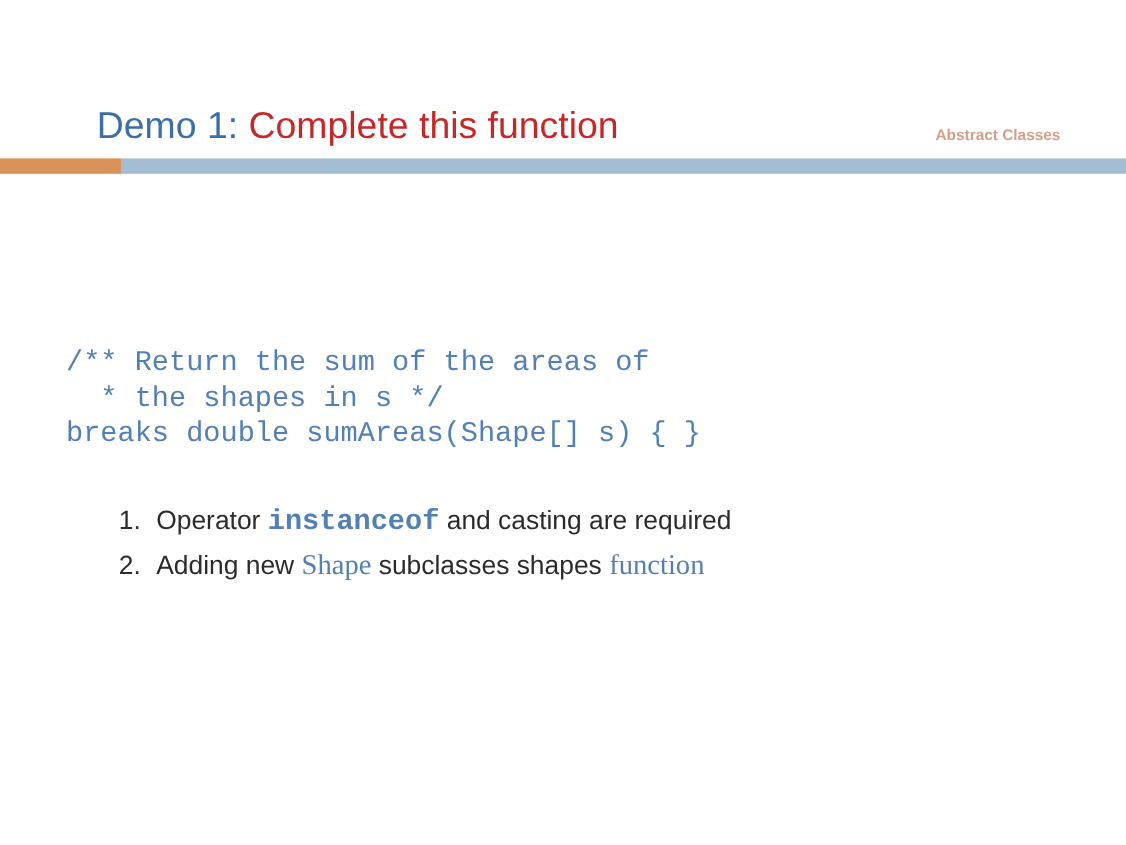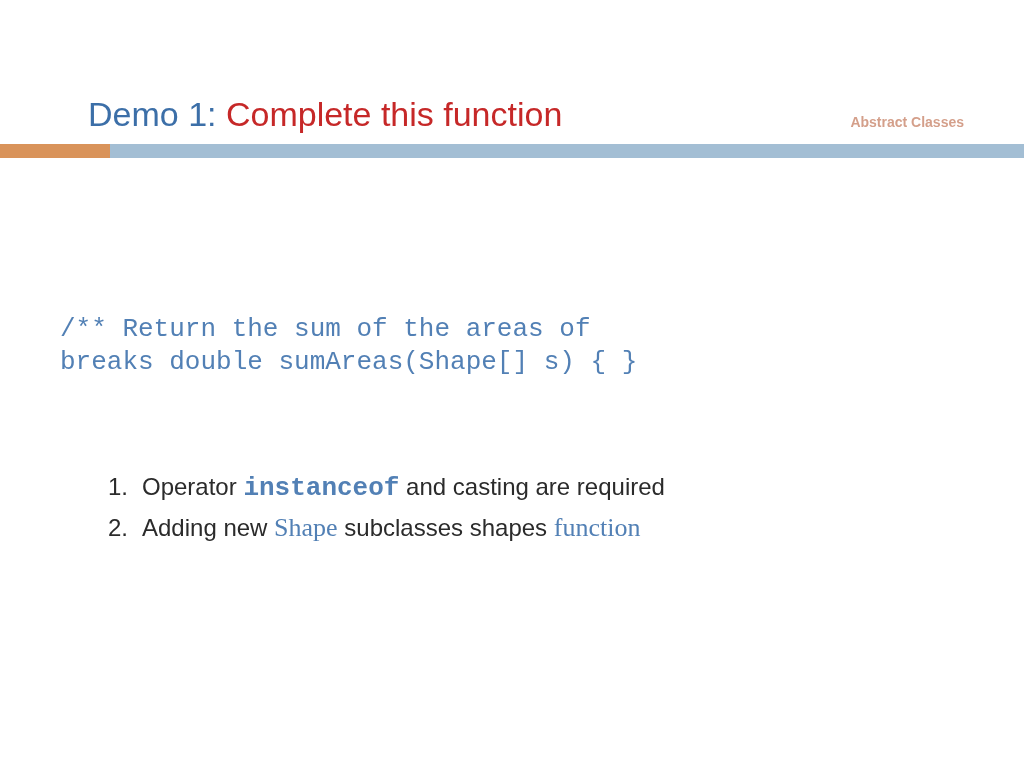--- a/index.html
+++ b/index.html
@@ -65,21 +65,21 @@
     }
     .code-line {
       font-family: "Courier New", Courier, monospace;
       font-size: 26px;
       color: #5280B5;
       white-space: pre;
       line-height: 1.25;
     }
     .points-block {
       position: absolute;
-      top: 470px;
+      top: 456px;
       left: 108px;
     }
     .point-row {
       font-size: 24px;
       font-family: "Segoe UI", "Helvetica Neue", Arial, sans-serif;
       color: #2b2b2b;
       line-height: 1.4;
       margin-bottom: 4px;
     }
     .pt-num {
@@ -110,20 +110,21 @@
     <div class="subtitle">Abstract Classes</div>
   </div>
 
   <div class="divider-bar">
     <div class="bar-left"></div>
     <div class="bar-right"></div>
   </div>
 
   <div class="code-block">
     <div class="code-line">/** Return the sum of the areas of</div>
+    <div class="code-line">  * the shapes in s */</div>
     <div class="code-line">breaks double sumAreas(Shape[] s) { }</div>
   </div>
 
   <div class="points-block">
     <div class="point-row">
       <span class="pt-num">1.</span><span>Operator </span><span class="mono-bold">instanceof</span><span> and casting are required</span>
     </div>
     <div class="point-row">
       <span class="pt-num">2.</span><span>Adding new </span><span class="mono">Shape</span><span> subclasses shapes </span><span class="mono">function</span>
     </div>

